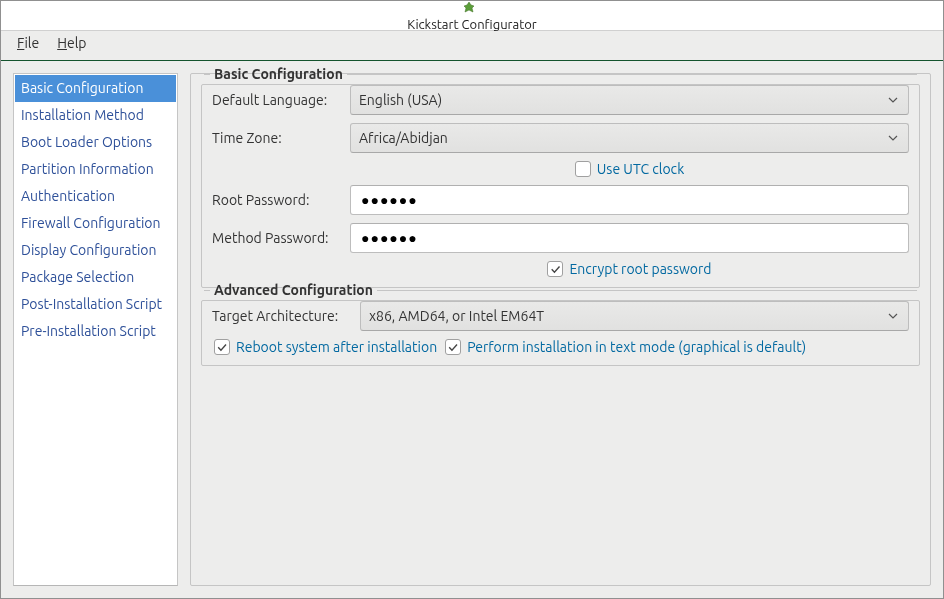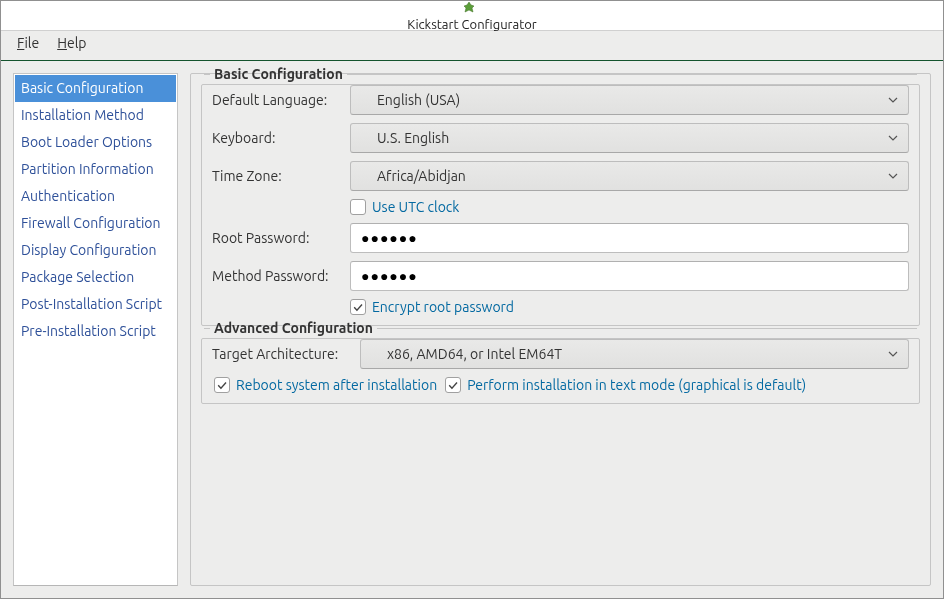--- a/index.html
+++ b/index.html
@@ -31,25 +31,25 @@
     .main { flex: 1; background: #ededec; border: 1px solid #c5c5c5; border-radius: 2px; padding: 10px 10px 10px 10px; display: flex; flex-direction: column; gap: 12px; }
     .legend-row { display: flex; align-items: center; height: 0; position: relative; top: -1px; }
     .legend-row .line-left { height: 1px; width: 6px; background: #c5c5c5; }
     .legend-row .legend-text { font-size: 14px; font-weight: bold; color: #333; padding: 0 4px; position: relative; top: 0px; }
     .legend-row .line-right { height: 1px; flex: 1; background: #c5c5c5; }
 
     .group { border: 1px solid #c5c5c5; border-radius: 2px; }
     .group > .legend-row { margin-top: -10px; padding: 0 2px; }
     .group-inner { padding: 10px; }
 
-    .form-row { display: flex; align-items: center; margin-bottom: 8px; gap: 8px; }
+    .form-row { display: flex; align-items: center; margin-bottom: 8px; gap: 8px; justify-content: center; }
     .form-row:last-child { margin-bottom: 0; }
     .form-label { width: 130px; font-size: 14px; color: #333; }
 
-    .combo { flex: 1; height: 30px; background: linear-gradient(#e9e9e8, #e1e1e0); border: 1px solid #bdbdbd; border-bottom-color: #a8a8a8; border-radius: 3px; display: flex; align-items: center; padding: 0 26px; font-size: 14px; color: #333; position: relative; }
+    .combo { flex: 1; height: 30px; background: linear-gradient(#e9e9e8, #e1e1e0); border: 1px solid #bdbdbd; border-bottom-color: #a8a8a8; border-radius: 3px; display: flex; align-items: center; padding: 0 8px; font-size: 14px; color: #333; position: relative; }
     .combo .chev { position: absolute; right: 10px; top: 50%; transform: translateY(-50%); }
     .chev svg { display: block; }
 
     .text-input { flex: 1; height: 30px; background: #ffffff; border: 1px solid #bdbdbd; border-top-color: #b0b0b0; border-radius: 3px; padding: 0 10px; font-size: 14px; color: #222; display: flex; align-items: center; }
 
     .check-row { display: flex; align-items: center; gap: 6px; font-size: 14px; color: #0369a1; }
     .checkbox { width: 16px; height: 16px; background: #ffffff; border: 1px solid #a0a0a0; border-radius: 3px; display: inline-flex; align-items: center; justify-content: center; }
     .checkbox.checked::after { content: "✓"; font-size: 13px; color: #444; font-weight: bold; line-height: 1; }
 
     .adv-checks { display: flex; flex-direction: row; gap: 8px; margin-top: 4px; padding-left: 2px; }
@@ -124,31 +124,20 @@
             <div class="combo">
               <span>English (USA)</span>
               <span class="chev">
                   <svg width="10" height="6" viewBox="0 0 10 6">
                     <path d="M1 1l4 4 4-4" fill="none" stroke="#555" stroke-width="1.2"></path>
                   </svg>
                 </span>
             </div>
           </div>
 
-          <div class="form-row">
-            <div class="form-label">Keyboard:</div>
-            <div class="combo">
-              <span>U.S. English</span>
-              <span class="chev">
-                  <svg width="10" height="6" viewBox="0 0 10 6">
-                    <path d="M1 1l4 4 4-4" fill="none" stroke="#555" stroke-width="1.2"></path>
-                  </svg>
-                </span>
-            </div>
-          </div>
 
           <div class="form-row">
             <div class="form-label">Time Zone:</div>
             <div class="combo">
               <span>Africa/Abidjan</span>
               <span class="chev">
                   <svg width="10" height="6" viewBox="0 0 10 6">
                     <path d="M1 1l4 4 4-4" fill="none" stroke="#555" stroke-width="1.2"></path>
                   </svg>
                 </span>

